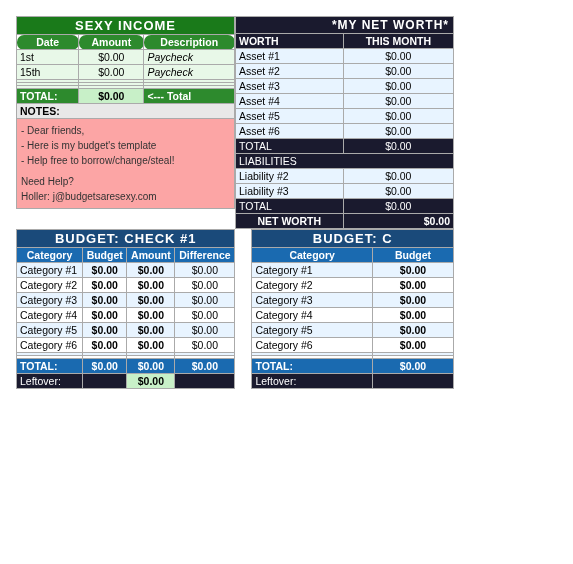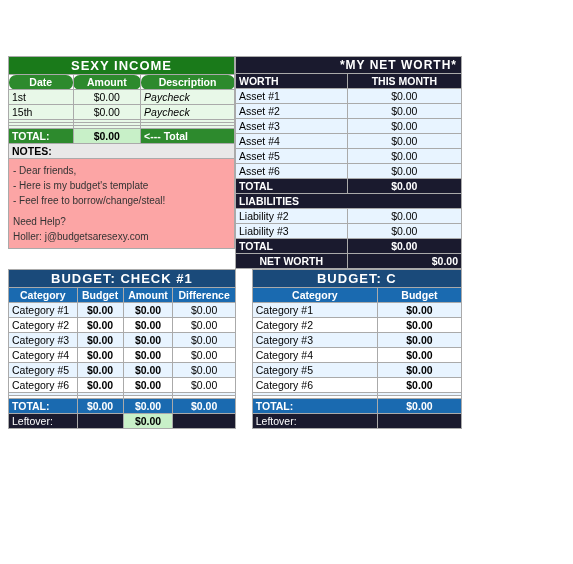--- a/index.html
+++ b/index.html
@@ -5,23 +5,22 @@
     * { margin: 0; padding: 0; box-sizing: border-box; }
     body {
       font-family: Arial, sans-serif;
       font-size: 11px;
       background: #fff;
       width: 573px;
       overflow-x: hidden;
     }
     .outer {
       width: 470px;
-      padding: 8px;
+      padding: 16px;
       background: #fff;
-      margin-top: 48px;
     }
     table {
       border-collapse: collapse;
       width: 100%;
     }
     td, th {
       border: 1px solid #aaa;
       padding: 1px 3px;
       white-space: nowrap;
       font-size: 10.5px;
@@ -75,21 +74,21 @@
 
     
     .row-total-green {
       background: #2d8a2d;
       color: #fff;
       font-weight: bold;
     }
     .row-total-dark {
       background: #1a1a2e;
       color: #fff;
-      font-weight: bold;
+      font-weight: normal;
     }
     .row-total-blue {
       background: #1a6ab0;
       color: #fff;
       font-weight: bold;
     }
     .row-leftover {
       background: #1a1a2e;
       color: #fff;
     }
@@ -206,21 +205,21 @@
           <td class="cell-green-val align-right">$0.00</td>
           <td style="background:#2d8a2d;color:#fff;font-weight:bold;">&lt;--- Total</td>
         </tr>
         <tr>
           <td colspan="3" style="background:#e8e8e8;font-weight:bold;padding:1px 3px;">NOTES:</td>
         </tr>
         <tr>
           <td colspan="3" class="notes-cell">
             <div>- Dear friends,</div>
             <div>- Here is my budget's template</div>
-            <div>- Feel free to borrow/change/steal!</div>
+            <div>- Help free to borrow/change/steal!</div>
             <div style="height:6px;"></div>
             <div>Need Help?</div>
             <div>Holler: j@budgetsaresexy.com</div>
           </td>
         </tr>
       </tbody>
         </table>
     </div>
 
     <div class="right-panel">

